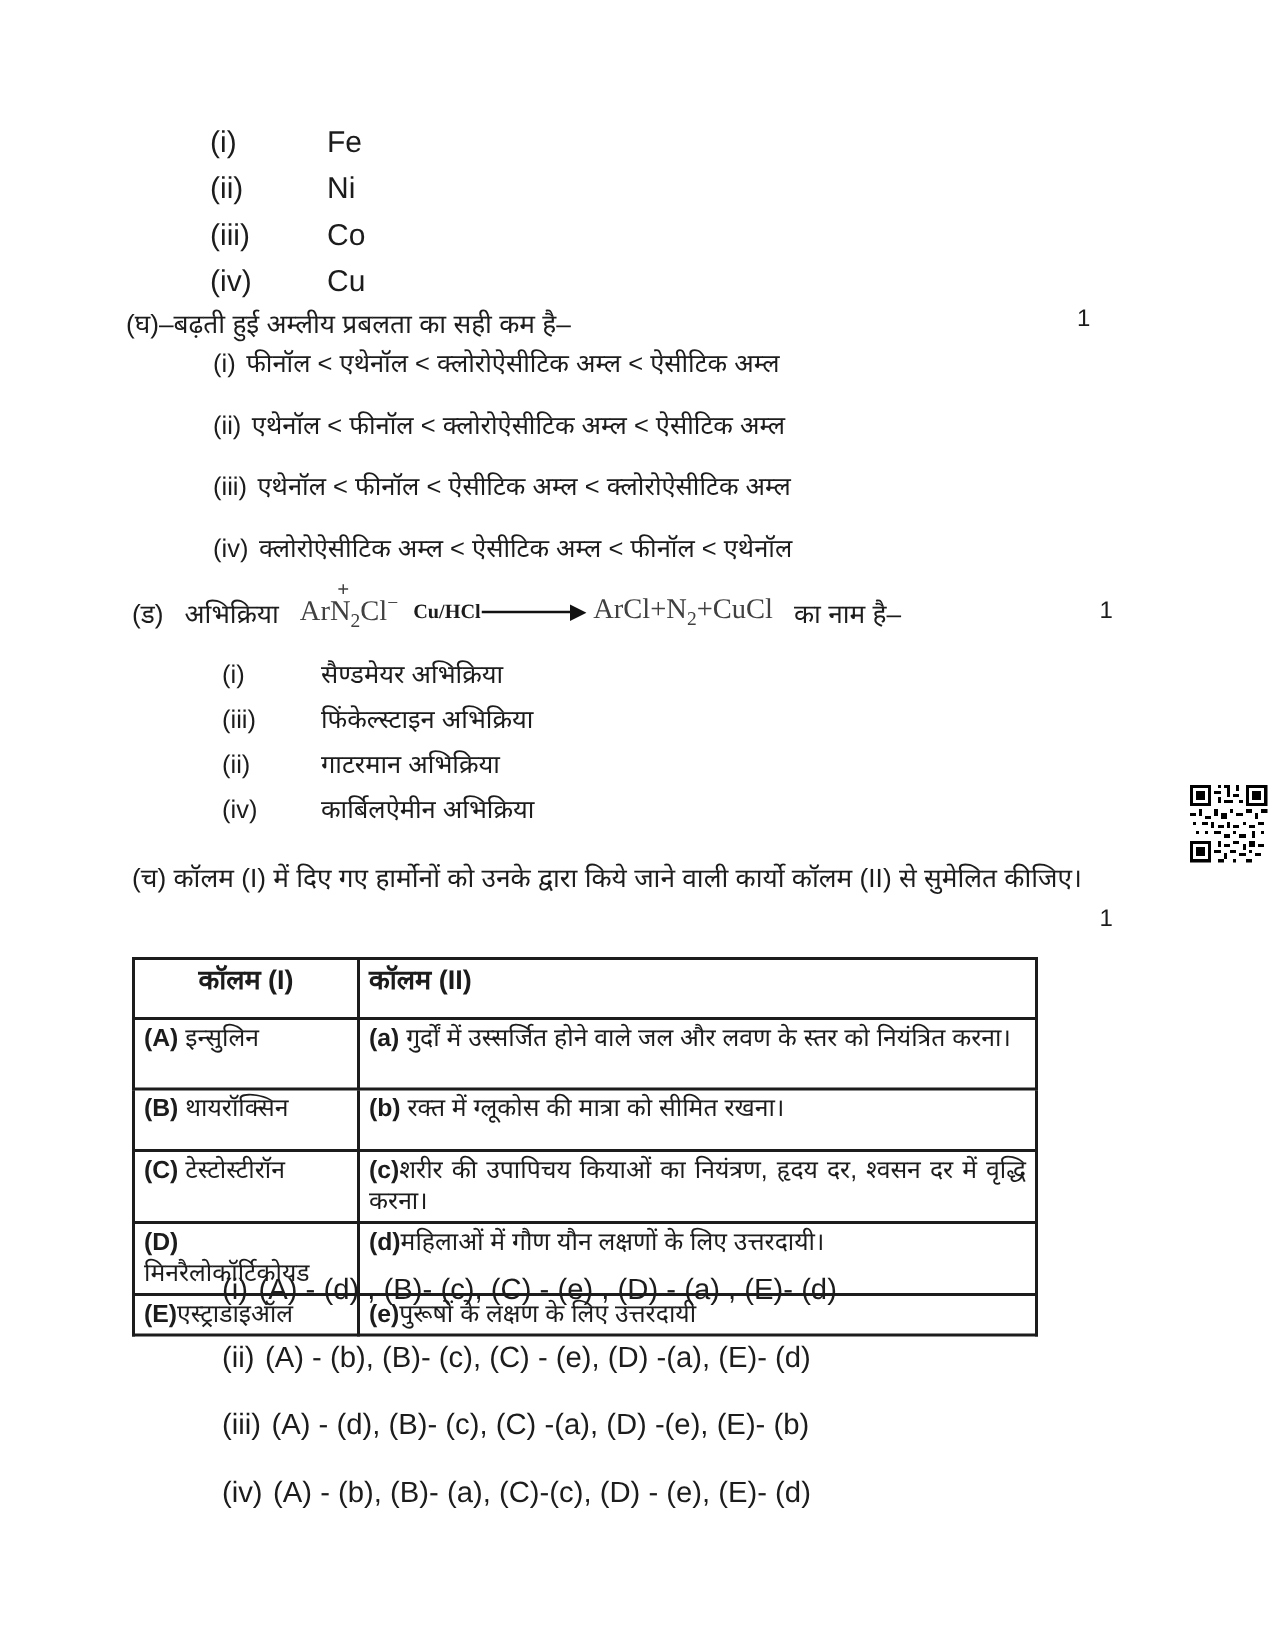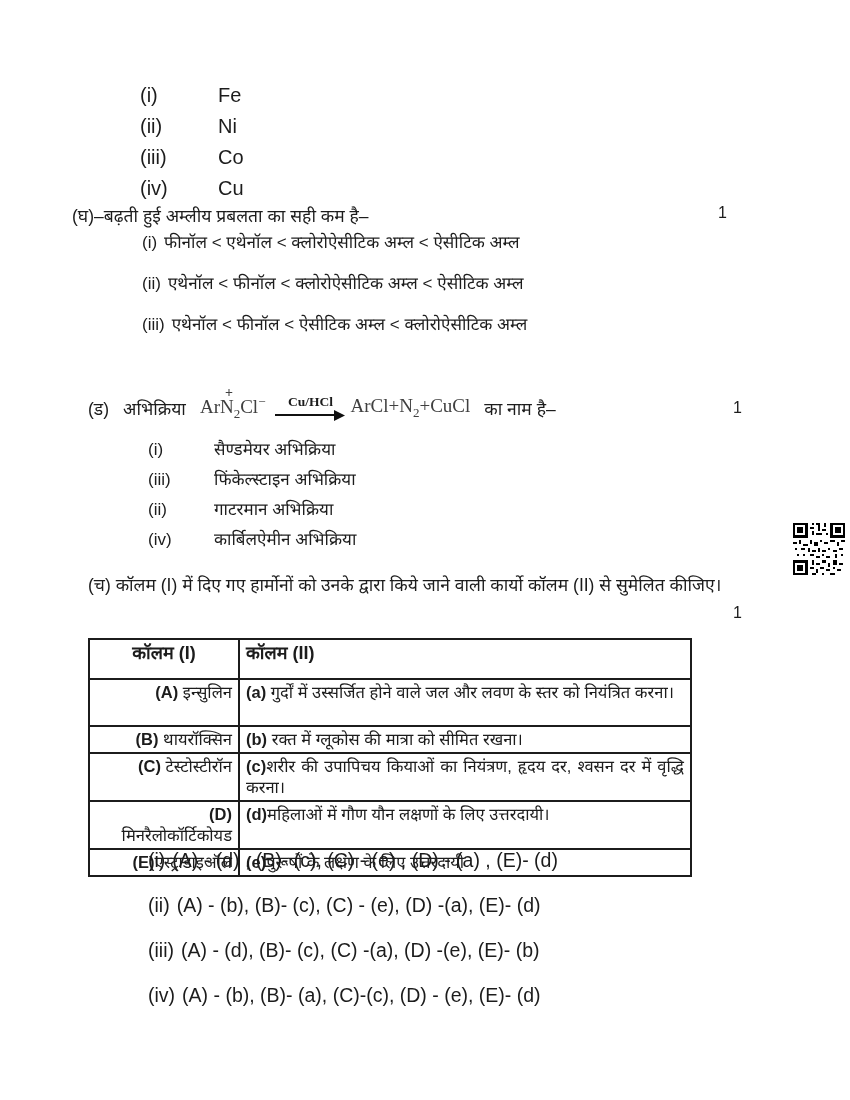--- a/index.html
+++ b/index.html
@@ -25,36 +25,36 @@
 
   
   .q-da{top:394px;left:88px;display:flex;align-items:center;white-space:nowrap;font-size:17.5px;}
   .q-da .q-label{margin-right:14px;}
   .q-da .intro{margin-right:14px;}
   .formula{font-family:"Liberation Serif","DejaVu Serif",serif;font-size:19px;color:#404040;}
   .formula sub{font-size:13px;}
   .formula .supmin{font-size:13px;vertical-align:7px;}
   .ion{position:relative;display:inline-block;}
   .ion .over-charge{position:absolute;top:-11px;left:25px;font-size:14px;font-weight:bold;}
-  .rxn-arrow{display:inline-flex;flex-direction:column;align-items:center;vertical-align:-6px;margin:0 5px 0 10px;}
+  .rxn-arrow{display:inline-flex;flex-direction:row;align-items:flex-start;vertical-align:-6px;margin:0 5px 0 10px;}
   .rxn-arrow .lbl{font-family:"Liberation Serif","DejaVu Serif",serif;font-weight:bold;font-size:13.5px;line-height:13px;}
   .q-da .suffix{margin-left:14px;text-align:center;}
 
   .da-options{top:438px;left:148px;font-size:17px;}
   .da-options .optrow{height:30px;line-height:24px;white-space:nowrap;}
   .da-options .opt-label{display:inline-block;width:66px;}
 
   
   .q-cha{top:571px;left:88px;width:676px;font-size:17.5px;line-height:29px;}
 
   
   table.hormone{top:638px;left:88px;position:absolute;border-collapse:collapse;table-layout:fixed;width:602px;}
   table.hormone td,table.hormone th{
     border:2px solid #1c1c1c;padding:2px 6px;vertical-align:top;
-    font-size:16.5px;line-height:21px;box-sizing:border-box;text-align:right;
+    font-size:16.5px;line-height:21px;box-sizing:border-box;
   }
   table.hormone th{font-size:18px;text-align:center;font-weight:bold;padding:3px 6px;}
   table.hormone .c1{width:150px;}
   table.hormone .c2{width:452px;text-align:justify;}
   table.hormone .key{font-weight:bold;}
 
   
   .match-options{top:848px;left:148px;font-size:19.5px;}
   .match-options .optrow{height:45px;line-height:24px;white-space:nowrap;}
   .match-options .opt-label{margin-right:7px;}
@@ -62,27 +62,28 @@
 </head>
 <body>
 
 <div class="abs metal-options">
   <div class="metal-row"><span class="opt-label">(i)</span><span>Fe</span></div>
   <div class="metal-row"><span class="opt-label">(ii)</span><span>Ni</span></div>
   <div class="metal-row"><span class="opt-label">(iii)</span><span>Co</span></div>
   <div class="metal-row"><span class="opt-label">(iv)</span><span>Cu</span></div>
 </div>
 
-<div class="abs q-heading" style="top:203px;left:72px;">(घ)–बढ़ती हुई अम्लीय प्रबलता का सही कम है–</div>
+<div class="abs q-heading" style="top:203px;left:84px;">(घ)–बढ़ती हुई अम्लीय प्रबलता का सही कम है–</div>
 <div class="abs marks" style="top:204px;left:718px;">1</div>
 
 <div class="abs gha-options">
   <div class="optrow"><span class="opt-label">(i)</span><span>फीनॉल &lt; एथेनॉल &lt; क्लोरोऐसीटिक अम्ल &lt; ऐसीटिक अम्ल</span></div>
   <div class="optrow"><span class="opt-label">(ii)</span><span>एथेनॉल &lt; फीनॉल &lt; क्लोरोऐसीटिक अम्ल &lt; ऐसीटिक अम्ल</span></div>
   <div class="optrow"><span class="opt-label">(iii)</span><span>एथेनॉल &lt; फीनॉल &lt; ऐसीटिक अम्ल &lt; क्लोरोऐसीटिक अम्ल</span></div>
+  <div class="optrow"><span class="opt-label">(iv)</span><span>क्लोरोऐसीटिक अम्ल &lt; ऐसीटिक अम्ल &lt; फीनॉल &lt; एथेनॉल</span></div>
 </div>
 
 <div class="abs q-da">
   <span class="q-label">(ड)</span>
   <span class="intro">अभिक्रिया</span>
   <span class="formula">
     <span class="ion"><span>ArN</span><sub>2</sub><span class="over-charge">+</span></span><span>Cl</span><span class="supmin">−</span>
   </span>
   <span class="rxn-arrow">
     <span class="lbl">Cu/HCl</span>
@@ -177,21 +178,21 @@
 <table class="hormone">
   <tbody>
       <tr style="height:40px;">
     <th class="c1">कॉलम (I)</th>
     <th class="c2">कॉलम  (II)</th>
   </tr>
   <tr style="height:47px;">
     <td class="c1"><span class="key">(A)</span><span> इन्सुलिन</span></td>
     <td class="c2"><span class="key">(a)</span><span>  गुर्दों में उस्सर्जित होने वाले जल और लवण के स्तर को नियंत्रित करना।</span></td>
   </tr>
-  <tr style="height:27px;">
+  <tr style="height:41px;">
     <td class="c1"><span class="key">(B)</span><span> थायरॉक्सिन</span></td>
     <td class="c2"><span class="key">(b)</span><span> रक्त में ग्लूकोस की मात्रा को सीमित रखना।</span></td>
   </tr>
   <tr style="height:48px;">
     <td class="c1"><span class="key">(C)</span><span> टेस्टोस्टीरॉन</span></td>
     <td class="c2"><span class="key">(c)</span><span>शरीर की उपापिचय कियाओं का नियंत्रण, हृदय दर, श्वसन दर में वृद्धि करना।</span></td>
   </tr>
   <tr style="height:27px;">
     <td class="c1"><span class="key">(D)</span><span> मिनरैलोकॉर्टिकोयड</span></td>
     <td class="c2"><span class="key">(d)</span><span>महिलाओं में गौण यौन लक्षणों के लिए उत्तरदायी।</span></td>

